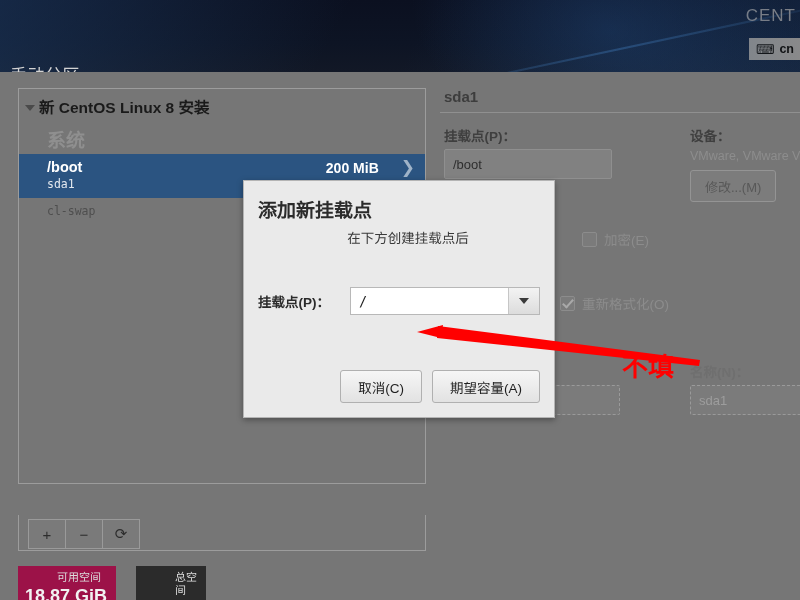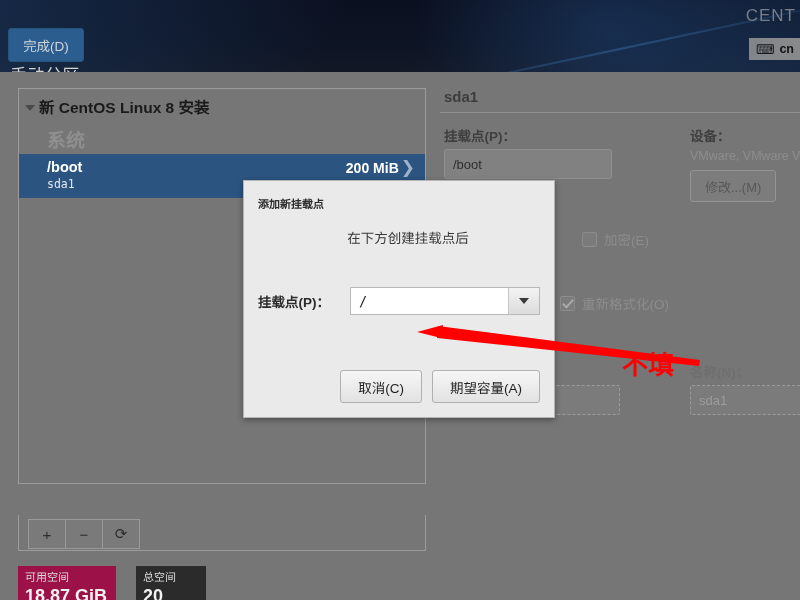--- a/index.html
+++ b/index.html
@@ -79,41 +79,41 @@
     position:relative;padding:5px 10px 6px 28px;box-sizing:border-box;
     display:flex;align-items:flex-start;
   }
   .part-row.selected{background:#2b5481;}
   .part-main{flex:1;min-width:0;}
   .part-name{font-size:14.5px;font-weight:bold;color:#3b3b3b;line-height:1.15;}
   .part-sub{font-size:11.5px;color:#4e4e4e;line-height:1.3;margin-top:1px;
             font-family:"DejaVu Sans Mono","Liberation Mono",monospace;}
   .part-row.selected .part-name{color:#ffffff;}
   .part-row.selected .part-sub{color:#e3e8ee;}
-  .part-size{font-size:14px;font-weight:bold;color:#fff;margin-right:2px;margin-top:1px;}
+  .part-size{font-size:14px;font-weight:bold;color:#fff;margin-right:22px;margin-top:1px;}
   .chev{color:#9fb3c8;font-size:17px;line-height:1;margin-top:0px;font-weight:bold;}
   .tb-wrap{
     position:absolute;left:18px;top:443px;width:408px;height:36px;
     border:1px solid #9c9c9c;border-top:none;box-sizing:border-box;background:#767676;
   }
   .tb-group{position:absolute;left:9px;top:4px;display:flex;}
   .tb-btn{
     width:36px;height:28px;background:#7a7a7a;border:1px solid #9a9a9a;
     margin-left:-1px;display:flex;align-items:center;justify-content:center;
     color:#2d2d2d;font-size:15px;cursor:default;
   }
   .tb-btn:first-child{margin-left:0;}
 
   
   .space-box{
     position:absolute;width:98px;height:52px;box-sizing:border-box;padding:5px 7px;
   }
   .space-free{left:18px;top:494px;background:#9c1248;}
   .space-total{left:136px;top:494px;background:#2b2b2b;}
-  .sb-label{color:#dcdcdc;font-size:11px;line-height:1.2;}
+  .sb-label{color:#dcdcdc;font-size:11px;line-height:1.2;margin-left:32px;}
   .sb-value{color:#f2f2f2;font-size:18px;font-weight:bold;line-height:1.25;margin-top:1px;}
   .space-total{width:70px;}
 
   
   .detail{position:absolute;left:440px;top:16px;width:360px;height:490px;}
   .det-title{color:#3d3d3d;font-size:15px;font-weight:bold;padding:0 0 7px 4px;}
   .det-rule{height:1px;background:#909090;margin-right:0;}
   .det-grid{position:relative;margin-top:12px;}
   .fld-label{color:#3f3f3f;font-size:13.5px;font-weight:bold;margin-bottom:4px;}
   .fld-label.dim{color:#6f6f6f;}
@@ -146,21 +146,21 @@
   }
 
   
   .dialog{
     position:absolute;left:243px;top:180px;width:312px;height:238px;
     background:#eaeaea;border:1px solid #b4b4b4;
     box-shadow:0 2px 6px rgba(0,0,0,.35);
     box-sizing:border-box;z-index:40;
   }
   .dlg-title{
-    position:absolute;left:14px;top:14px;color:#2b2b2b;font-size:11px;font-weight:bold;
+    position:absolute;left:14px;top:14px;color:#2b2b2b;font-size:19px;font-weight:bold;
   }
   .dlg-msg{
     position:absolute;left:0;right:0;top:48px;text-align:center;
     color:#3a3a3a;font-size:13.5px;line-height:1.55;margin-left:18px;
   }
   .dlg-row{position:absolute;left:14px;right:14px;display:flex;align-items:center;}
   .dlg-row .dl{width:92px;color:#2b2b2b;font-size:13.5px;font-weight:bold;flex:none;}
   .combo{
     flex:1;height:28px;display:flex;border:1px solid #b8b8b8;box-sizing:border-box;background:#fff;
   }
@@ -182,32 +182,31 @@
   .dbtn{
     height:31px;padding:0 17px;display:flex;align-items:center;justify-content:center;
     background:linear-gradient(180deg,#f6f6f6,#e2e2e2);
     border:1px solid #b0b0b0;border-radius:3px;color:#1f1f1f;font-size:13.5px;cursor:default;
   }
 
   
   .annot-text{
     position:absolute;left:622px;top:354px;color:#ff0000;
     font-size:26px;font-weight:bold;line-height:1;z-index:60;
-    font-family:Liberation Mono, monospace;
+    font-family:Liberation Sans, sans-serif;
   }
   .annot-svg{position:absolute;left:0;top:0;width:800px;height:600px;z-index:55;pointer-events:none;}
 </style>
 </head>
 <body>
 
 <div id="app">
 
   <div class="header">
     <div class="hdr-title">手动分区</div>
-    <div class="done-btn">完成(D)</div>
     <div class="brand">CENT</div>
     <div class="kbd-ind">
       <span class="kbd-glyph">⌨</span>
       <span class="kbd-txt">cn</span>
     </div>
   </div>
 
   <div class="page">
 
     <div class="tree">
@@ -224,20 +223,21 @@
           <div class="part-main">
             <div class="part-name">/boot</div>
             <div class="part-sub">sda1</div>
           </div>
           <div class="part-size">200 MiB</div>
           <div class="chev">❯</div>
         </div>
 
         <div class="part-row">
           <div class="part-main">
+            <div class="part-sub">cl-swap</div>
           </div>
         </div>
 
       </div>
     </div>
 
     <div class="tb-wrap">
       <div class="tb-group">
         <div class="tb-btn">+</div>
         <div class="tb-btn">−</div>

